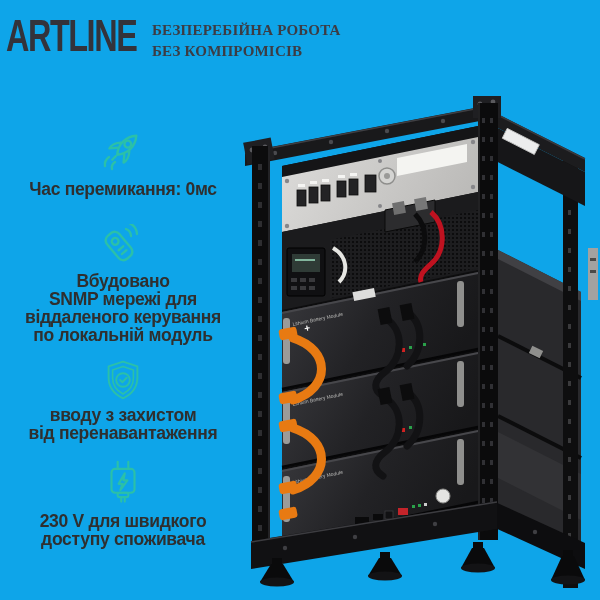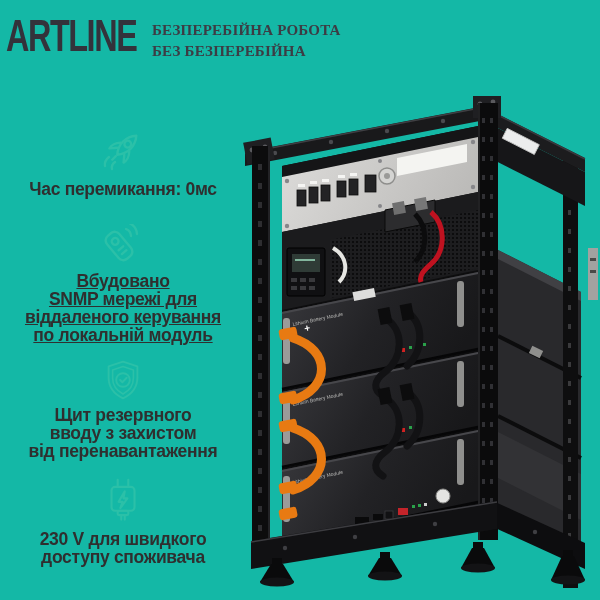--- a/index.html
+++ b/index.html
@@ -1,44 +1,44 @@
 <!DOCTYPE html>
 <html><head>
 <meta charset="utf-8">
 <style>
   html,body{margin:0;padding:0;}
-  .stage{position:relative;width:600px;height:600px;background:#14b8a6;overflow:hidden;
+  .stage{position:relative;width:600px;height:600px;background:#0ea5e9;overflow:hidden;
          font-family:"Liberation Sans",sans-serif;color:#303030;}
   
   .logo{position:absolute;left:6px;top:16px;font-size:45px;font-weight:900;
         letter-spacing:-2px;line-height:40px;color:#33333b;
         transform:scaleX(0.72);transform-origin:0 0;white-space:nowrap;}
   .slogan{position:absolute;left:152px;top:20px;font-size:15px;font-weight:800;
           line-height:21px;color:#3c3c44;letter-spacing:0.2px;white-space:nowrap;font-family:Liberation Serif, serif;}
   
   .features{position:absolute;left:10px;top:126px;width:226px;
             display:flex;flex-direction:column;text-align:center;}
   .feature{display:flex;flex-direction:column;align-items:center;}
   .feature .txt{font-size:17.5px;line-height:18px;font-weight:600;letter-spacing:-0.3px;
                 color:#2f2f2f;margin-top:6px;}
   .ic{stroke:#2BC0A8;fill:none;stroke-width:2.4;stroke-linecap:round;stroke-linejoin:round;}
-  .mt1{margin-top:0;} .mt2{margin-top:26px;text-decoration:underline;} .mt3{margin-top:16px;} .mt4{margin-top:18px;}
+  .mt1{margin-top:0;} .mt2{margin-top:26px;} .mt3{margin-top:16px;} .mt4{margin-top:18px;}
   .photo{position:absolute;left:235px;top:80px;}
   .mod-label{font-size:5px;fill:#b9b9b7;font-family:"Liberation Sans",sans-serif;}
   .plus-label{font-size:10px;fill:#ffffff;font-weight:bold;font-family:"Liberation Sans",sans-serif;}
 </style>
 </head>
 <body>
 
 <div class="stage">
 
   <div class="logo">ARTLINE</div>
   <div class="slogan">
     <div>БЕЗПЕРЕБІЙНА РОБОТА</div>
-    <div>БЕЗ БЕЗПЕРЕБІЙНА</div>
+    <div>БЕЗ КОМПРОМІСІВ</div>
   </div>
 
   <div class="features">
 
     <div class="feature mt1">
       <svg width="48" height="48" viewBox="0 0 48 48">
         <g class="ic" transform="translate(26,21) rotate(45)">
           <path d="M0,-16 C7,-8 7,3 0,11 C-7,3 -7,-8 0,-16 Z"></path>
           <circle cx="0" cy="-4" r="3.4"></circle>
           <path d="M-6,0 C-10,4 -11,9 -10,12 L-5,6"></path>
@@ -79,21 +79,20 @@
     <div class="feature mt3">
       <svg width="46" height="40" viewBox="0 0 46 50">
         <g class="ic" stroke-width="2.6">
           <path d="M23,2 L41,8 V22 C41,34 33.5,43 23,48 C12.5,43 5,34 5,22 V8 Z"></path>
           <path d="M23,8 L36,12.5 V22.5 C36,31.5 30.5,38.5 23,42.5 C15.5,38.5 10,31.5 10,22.5 V12.5 Z" stroke-width="2"></path>
           <circle cx="23" cy="25" r="8.5"></circle>
           <path d="M19.4,25 l2.8,2.8 l5.4,-5.6"></path>
         </g>
       </svg>
       <div class="txt">
-        <div>Щит резервного</div>
         <div>вводу з захистом</div>
         <div>від перенавантаження</div>
       </div>
     </div>
 
     <div class="feature mt4">
       <svg width="46" height="46" viewBox="0 0 46 52">
         <g class="ic">
           <path d="M17,2 v8"></path>
           <path d="M29,2 v8"></path>

